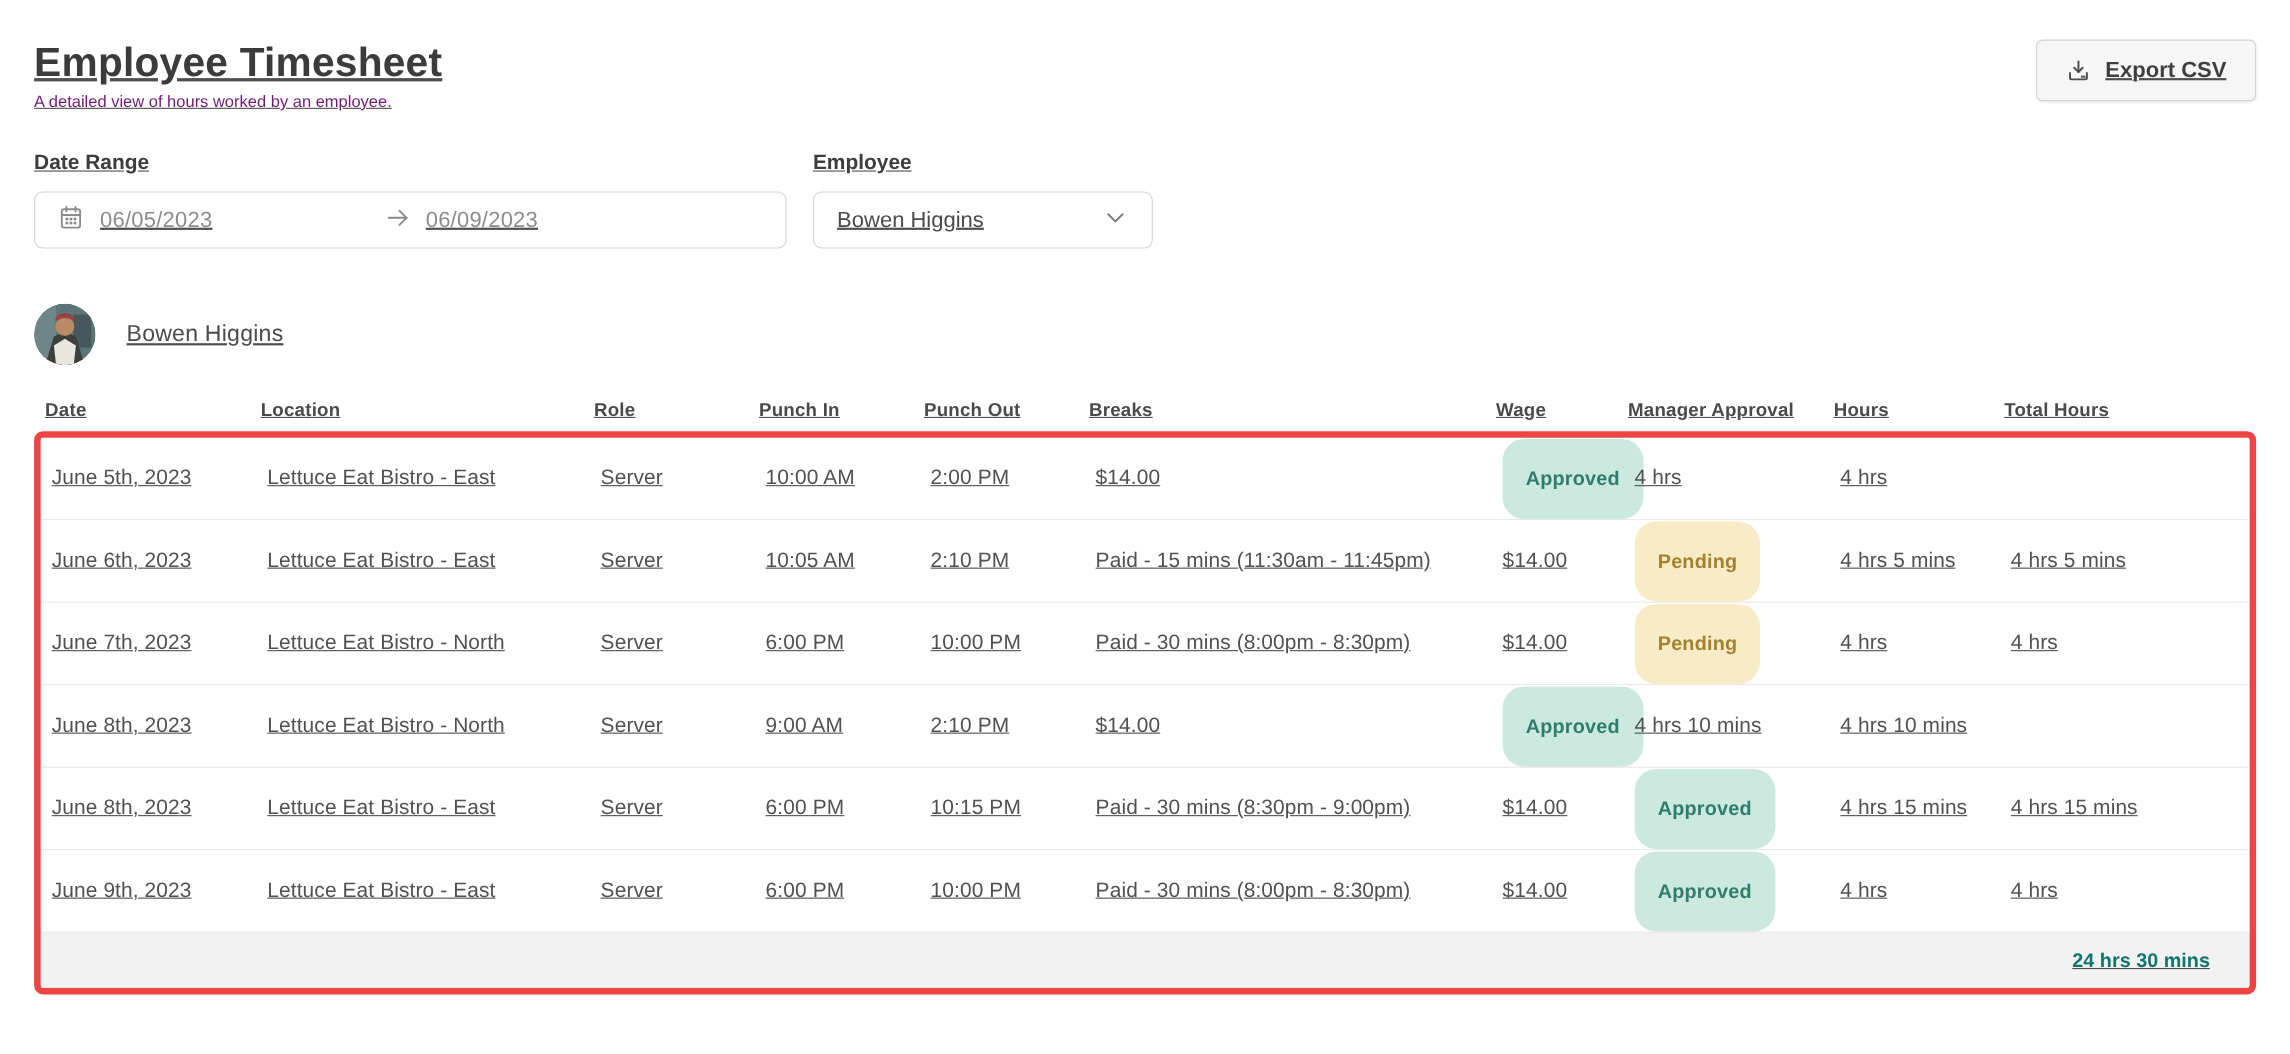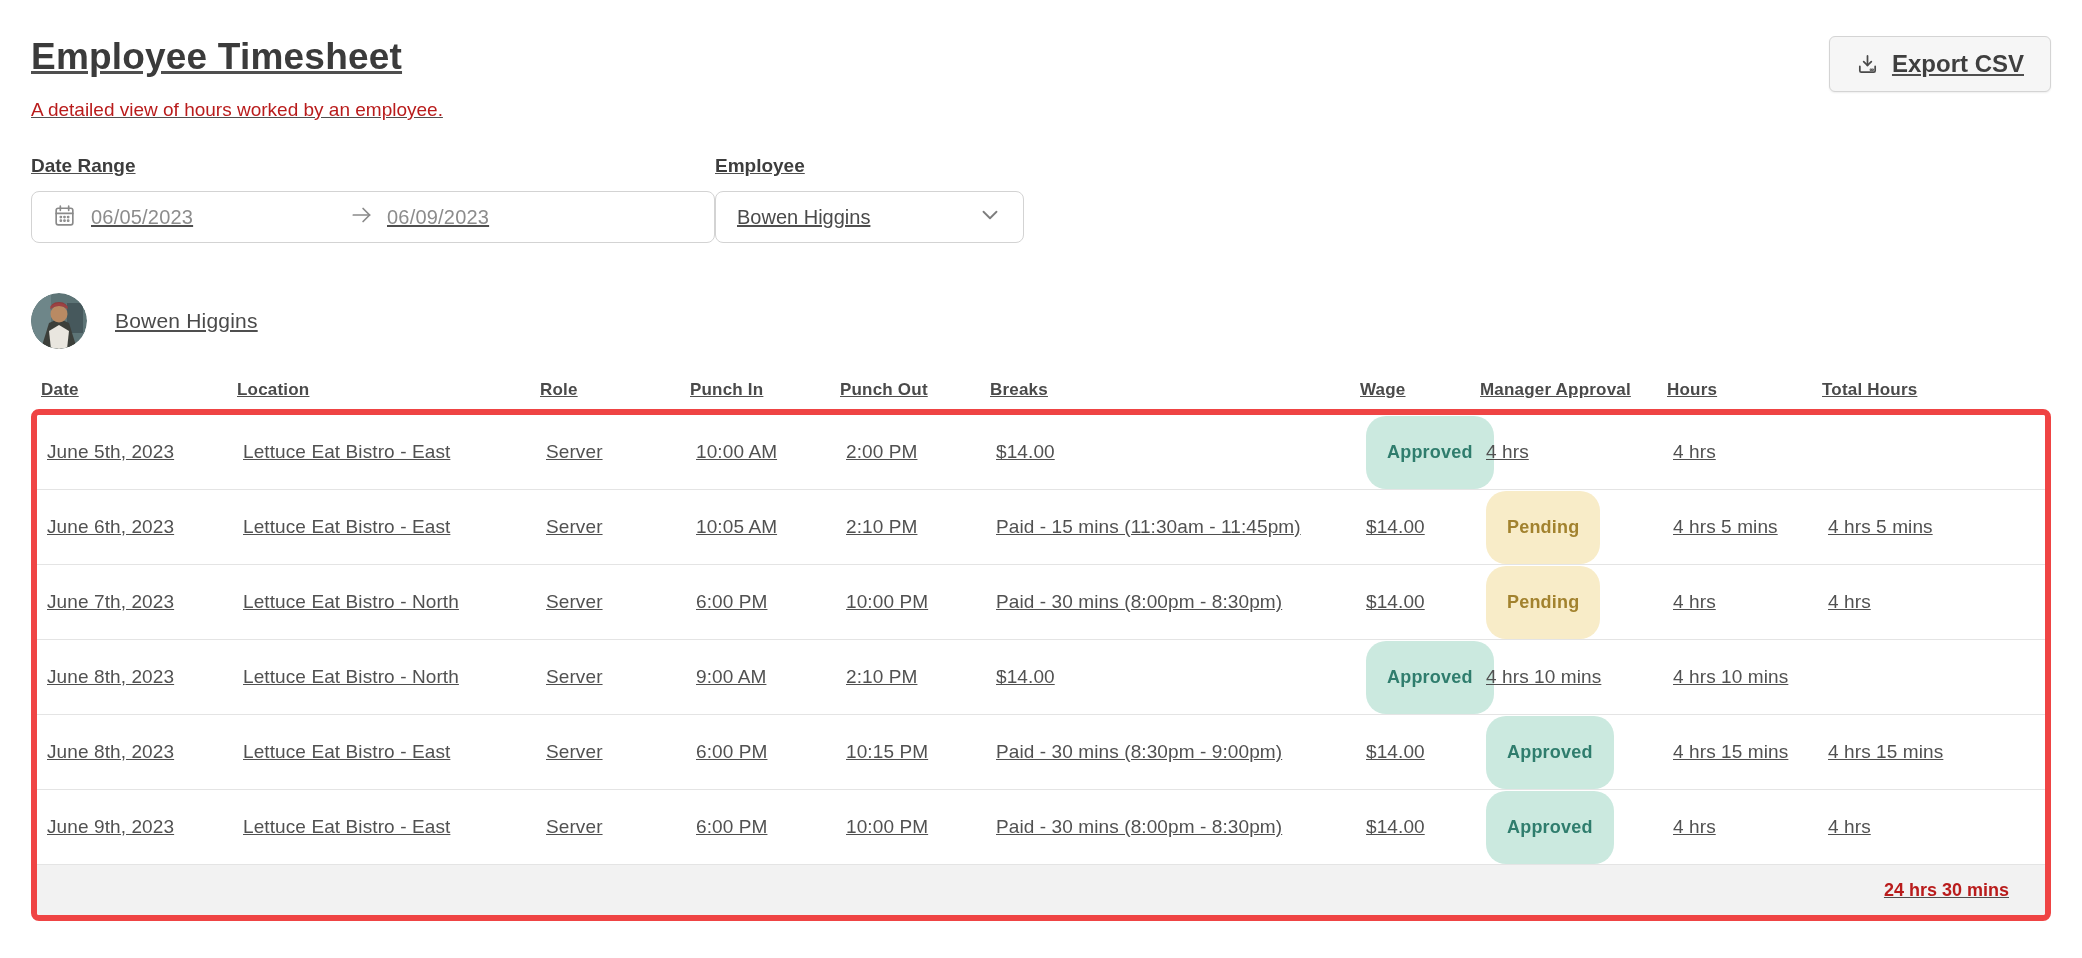--- a/index.html
+++ b/index.html
@@ -10,34 +10,34 @@
     -webkit-font-smoothing: antialiased;
   }
   .page { padding: 26px 31px 0 31px; position: relative; width: 2082px; text-decoration: underline; }
 
   
   .top-bar { display: flex; justify-content: space-between; align-items: flex-start; }
   .page-title {
     font-size: 37px; font-weight: 700; color: #3b3b3b; letter-spacing: 0.2px;
     line-height: 46px; margin-top: 8px;
   }
-  .page-subtitle { font-size: 19px; color: #b91c1c; margin-top: 17px; line-height: 25px; }
+  .page-subtitle { font-size: 15px; color: #701a75; line-height: 25px; }
 
   .export-btn {
     display: flex; align-items: center; gap: 13px;
     height: 56px; padding: 0 26px;
     background: #f6f6f6; border: 1px solid #d4d4d4; border-radius: 6px;
     box-shadow: 0 1px 2px rgba(0,0,0,0.07);
-    font-family: inherit; font-size: 24px; font-weight: 600; color: #3f3f3f;
+    font-family: inherit; font-size: 20px; font-weight: 600; color: #3f3f3f;
     cursor: pointer; margin-top: 10px;
   }
   .export-btn svg { display: block; }
 
   
-  .filters { display: flex; margin-top: 33px; }
+  .filters { display: flex; gap: 24px; margin-top: 33px; }
   .filter-label { font-size: 19px; font-weight: 700; color: #3d3d3d; margin-bottom: 14px; }
   .date-range-box {
     width: 684px; height: 52px;
     border: 1.5px solid #d3d3d3; border-radius: 8px;
     display: flex; align-items: center; padding: 0 20px;
     background: #fff; cursor: pointer;
   }
   .date-range-box .cal { color: #8a8a8a; margin-right: 14px; flex: 0 0 auto; }
   .date-text { font-size: 20px; color: #8c8c8c; letter-spacing: 0.2px; }
   .date-start { width: 258px; }
@@ -76,21 +76,21 @@
   .trow { height: 75px; align-items: center; border-bottom: 1px solid #e4e4e4; background: #fff; }
   .td { font-size: 19px; color: #515151; padding-left: 10px; white-space: nowrap; letter-spacing: 0.1px; }
   .badge {
     display: inline-block; font-size: 18px; font-weight: 600;
     padding: 26px 21px; border-radius: 20px; letter-spacing: 0.2px;
   }
   .tfoot {
     height: 50px; background: #f2f2f2; display: flex; align-items: center;
     justify-content: flex-end; padding-right: 36px;
   }
-  .tfoot .total { font-size: 18px; font-weight: 700; color: #b91c1c; }
+  .tfoot .total { font-size: 18px; font-weight: 700; color: #0f766e; }
 </style>
 </head>
 <body>
 
 <div class="page">
 
   <div class="top-bar">
     <div>
       <div class="page-title">Employee Timesheet</div>
       <div class="page-subtitle">A detailed view of hours worked by an employee.</div>

